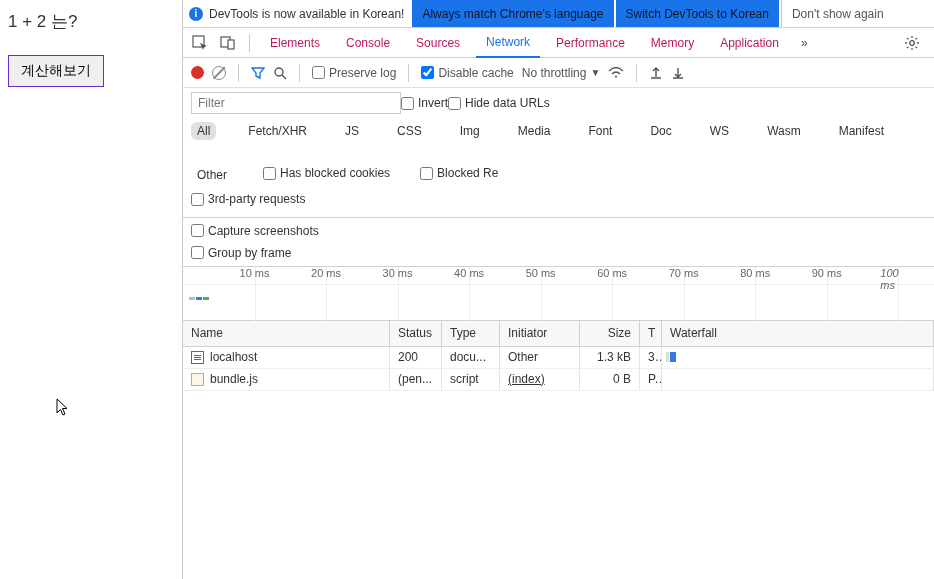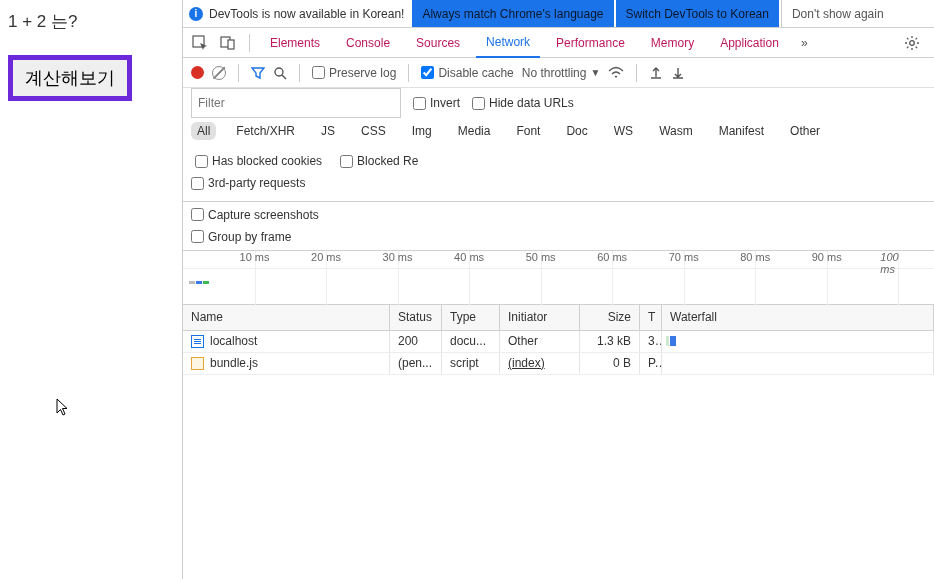--- a/index.html
+++ b/index.html
@@ -1,19 +1,19 @@
 <!DOCTYPE html>
 <html><head>
 <meta charset="utf-8">
 <style>
 * { box-sizing: border-box; margin: 0; padding: 0; }
 body { font-family: -apple-system, "Segoe UI", Arial, sans-serif; font-size: 12px; color: #333; background: #fff; width: 934px; height: 579px; overflow: hidden; position: relative; }
 .page-content { position: absolute; left: 0; top: 0; width: 182px; padding: 10px 8px; }
 .question { font-size: 17px; margin-bottom: 22px; }
-.calc-button { font-size: 18px; padding: 6px 12px; background: #efefef; border: 5px solid #6d28d9; cursor: pointer; }
+.calc-button { font-size: 14px; padding: 6px 12px; background: #efefef; border: 1px solid #6d28d9; cursor: pointer; }
 
 .devtools { position: absolute; left: 182px; top: 0; right: 0; bottom: 0; border-left: 1px solid #ccc; background: #fff; display: flex; flex-direction: column; }
 
 .banner { display: flex; align-items: center; height: 28px; background: #fff; border-bottom: 1px solid #d0d0d0; overflow: hidden; }
 .banner-info { display: flex; align-items: center; padding: 0 6px; white-space: nowrap; }
 .info-icon { width: 14px; height: 14px; border-radius: 50%; background: #1a73e8; color: #fff; font-size: 10px; font-weight: bold; display: inline-flex; align-items: center; justify-content: center; margin-right: 6px; }
 .banner-btn { background: #1a73e8; color: #0f172a; border: none; padding: 0 10px; height: 28px; font-size: 12px; cursor: pointer; white-space: nowrap; margin-left: 2px; }
 .banner-btn.light { background: #fff; color: #555; border-left: 1px solid #ccc; }
 
 .tabbar { display: flex; align-items: center; height: 30px; border-bottom: 1px solid #d0d0d0; padding: 0 6px; gap: 6px; }
@@ -29,24 +29,24 @@
 .stop-icon { width:14px;height:14px;border:1.5px solid #888;border-radius:50%;position:relative;cursor:pointer;}
 .stop-icon::after{content:"";position:absolute;width:16px;height:1.5px;background:#888;transform:rotate(-45deg);top:5px;left:-2px;}
 .funnel { color:#1a73e8; cursor:pointer;}
 .search-icon-tb { cursor:pointer;}
 .chk { display: inline-flex; align-items: center; gap: 4px; cursor: pointer; }
 .chk input { width:13px;height:13px;cursor:pointer;}
 .throttle-text { display:inline-flex; align-items:center; gap:4px;}
 .down-caret { font-size:10px;}
 .wifi-icon,.upload-icon,.download-icon{cursor:pointer;color:#555;}
 
-.filter-row { display: flex; height: 30px; padding: 0 8px; gap: 12px; border-bottom: none; }
+.filter-row { display: flex; align-items: center; height: 30px; padding: 0 8px; border-bottom: none; }
 .filter-input { width: 210px; padding: 3px 6px; border: 1px solid #ccc; font-size: 12px; }
 
-.type-pills { display: flex; align-items: flex-start; gap: 14px; padding: 4px 8px; flex-wrap: wrap; }
+.type-pills { display: flex; align-items: flex-start; gap: 26px; padding: 4px 8px; flex-wrap: wrap; }
 .pill { padding: 2px 6px; cursor: pointer; border-radius: 6px; color: #333;}
 .pill.active { background: #e0e0e0;}
 .type-pills .chk { margin-left: 4px;}
 
 .third-party-row { padding: 4px 8px 8px; border-bottom: 1px solid #d0d0d0;}
 
 .options-row { display: flex; padding: 6px 8px; border-bottom: 1px solid #d0d0d0;}
 .options-col { width: 50%; display: flex; flex-direction: column; gap: 8px;}
 
 .timeline { height: 54px; border-bottom: 1px solid #d0d0d0; position: relative;}

